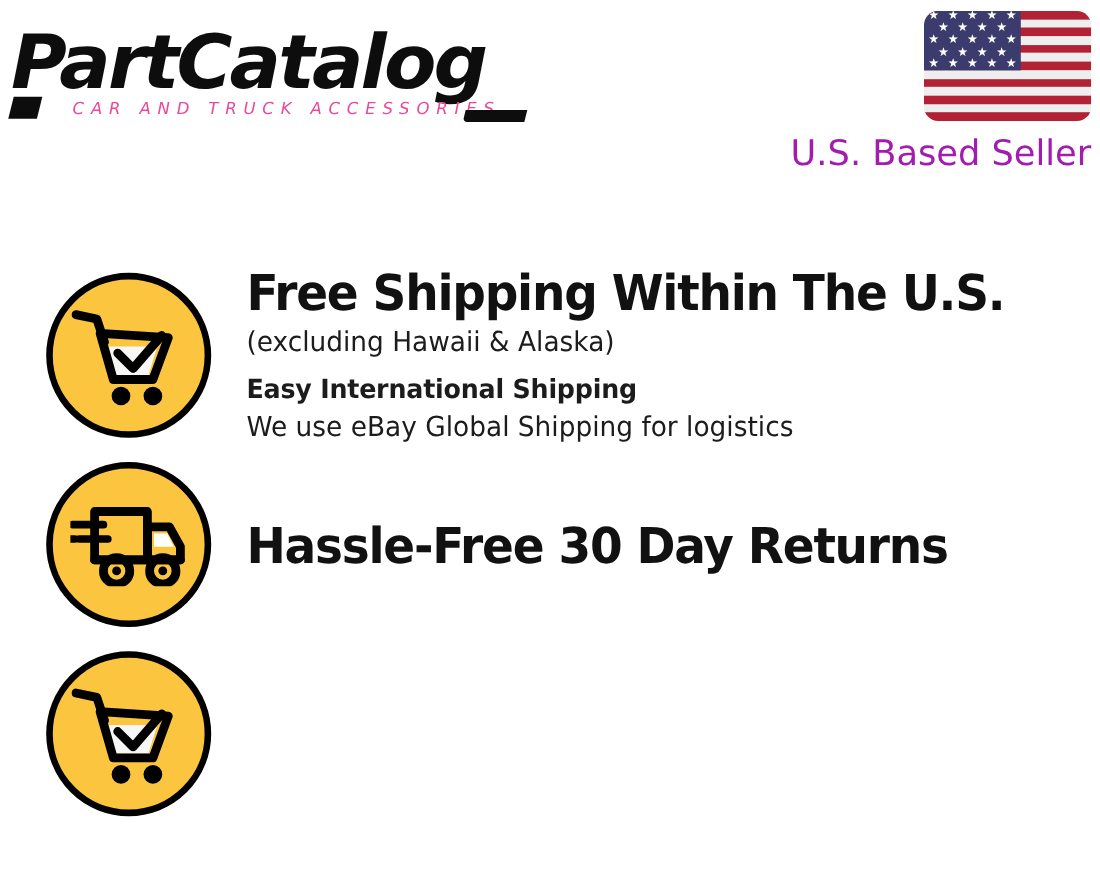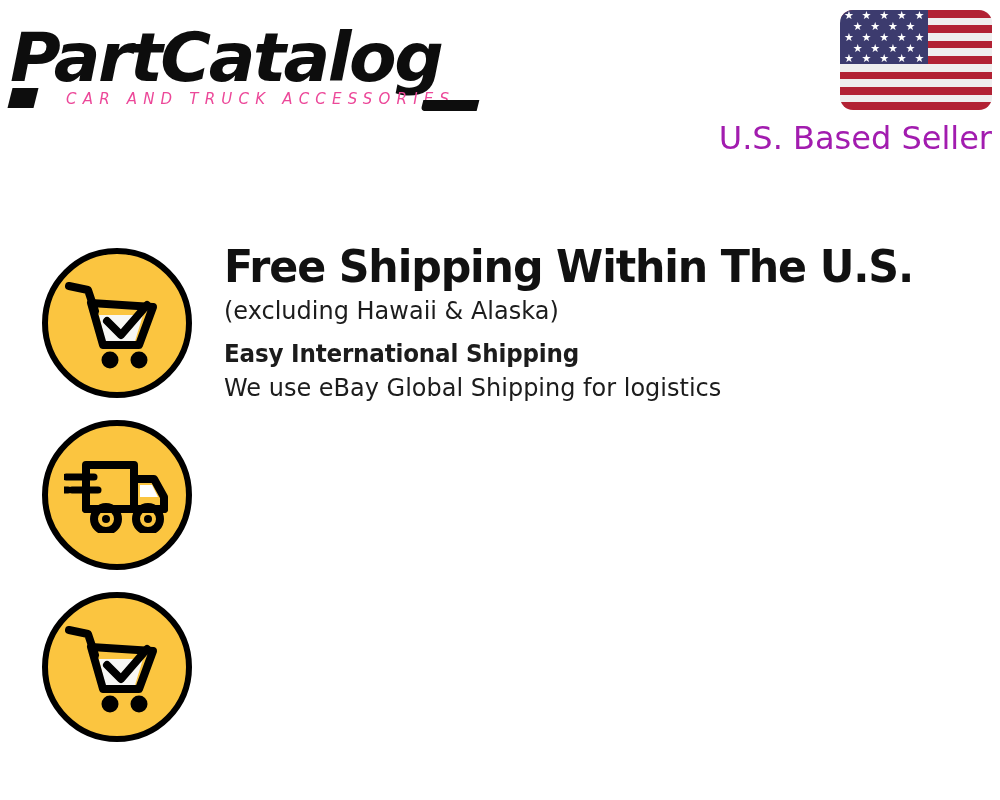--- a/index.html
+++ b/index.html
@@ -295,20 +295,23 @@
 
     <path d="M22 52 L100 52" stroke="#000" stroke-width="8" stroke-linecap="round"></path>
 
     <circle cx="42" cy="62" r="12" fill="none" stroke="#000" stroke-width="8"></circle>
     <circle cx="84" cy="62" r="12" fill="none" stroke="#000" stroke-width="8"></circle>
     <circle cx="42" cy="62" r="4" fill="#000"></circle>
     <circle cx="84" cy="62" r="4" fill="#000"></circle>
   </svg>
           </div>
         </div>
+        <div class="feature-text">
+          <div class="headline">Hassle-Free 30 Day Returns</div>
+        </div>
       </div>
       <div class="feature-row row-3">
         <div class="icon-wrap">
           <div class="icon-circle">
             <svg width="104" height="92" viewBox="0 0 104 92" xmlns="http://www.w3.org/2000/svg">
 
     <path d="M34 38 L78 38 L70 64 L40 64 Z" fill="#f7f7f5"></path>
 
     <path d="M4 9 L23 13 L30 34" fill="none" stroke="#000" stroke-width="8" stroke-linecap="round" stroke-linejoin="round"></path>
     <path d="M26 26 L88 30 L74 68 L38 68 Z" fill="none" stroke="#000" stroke-width="8" stroke-linecap="round" stroke-linejoin="round"></path>

